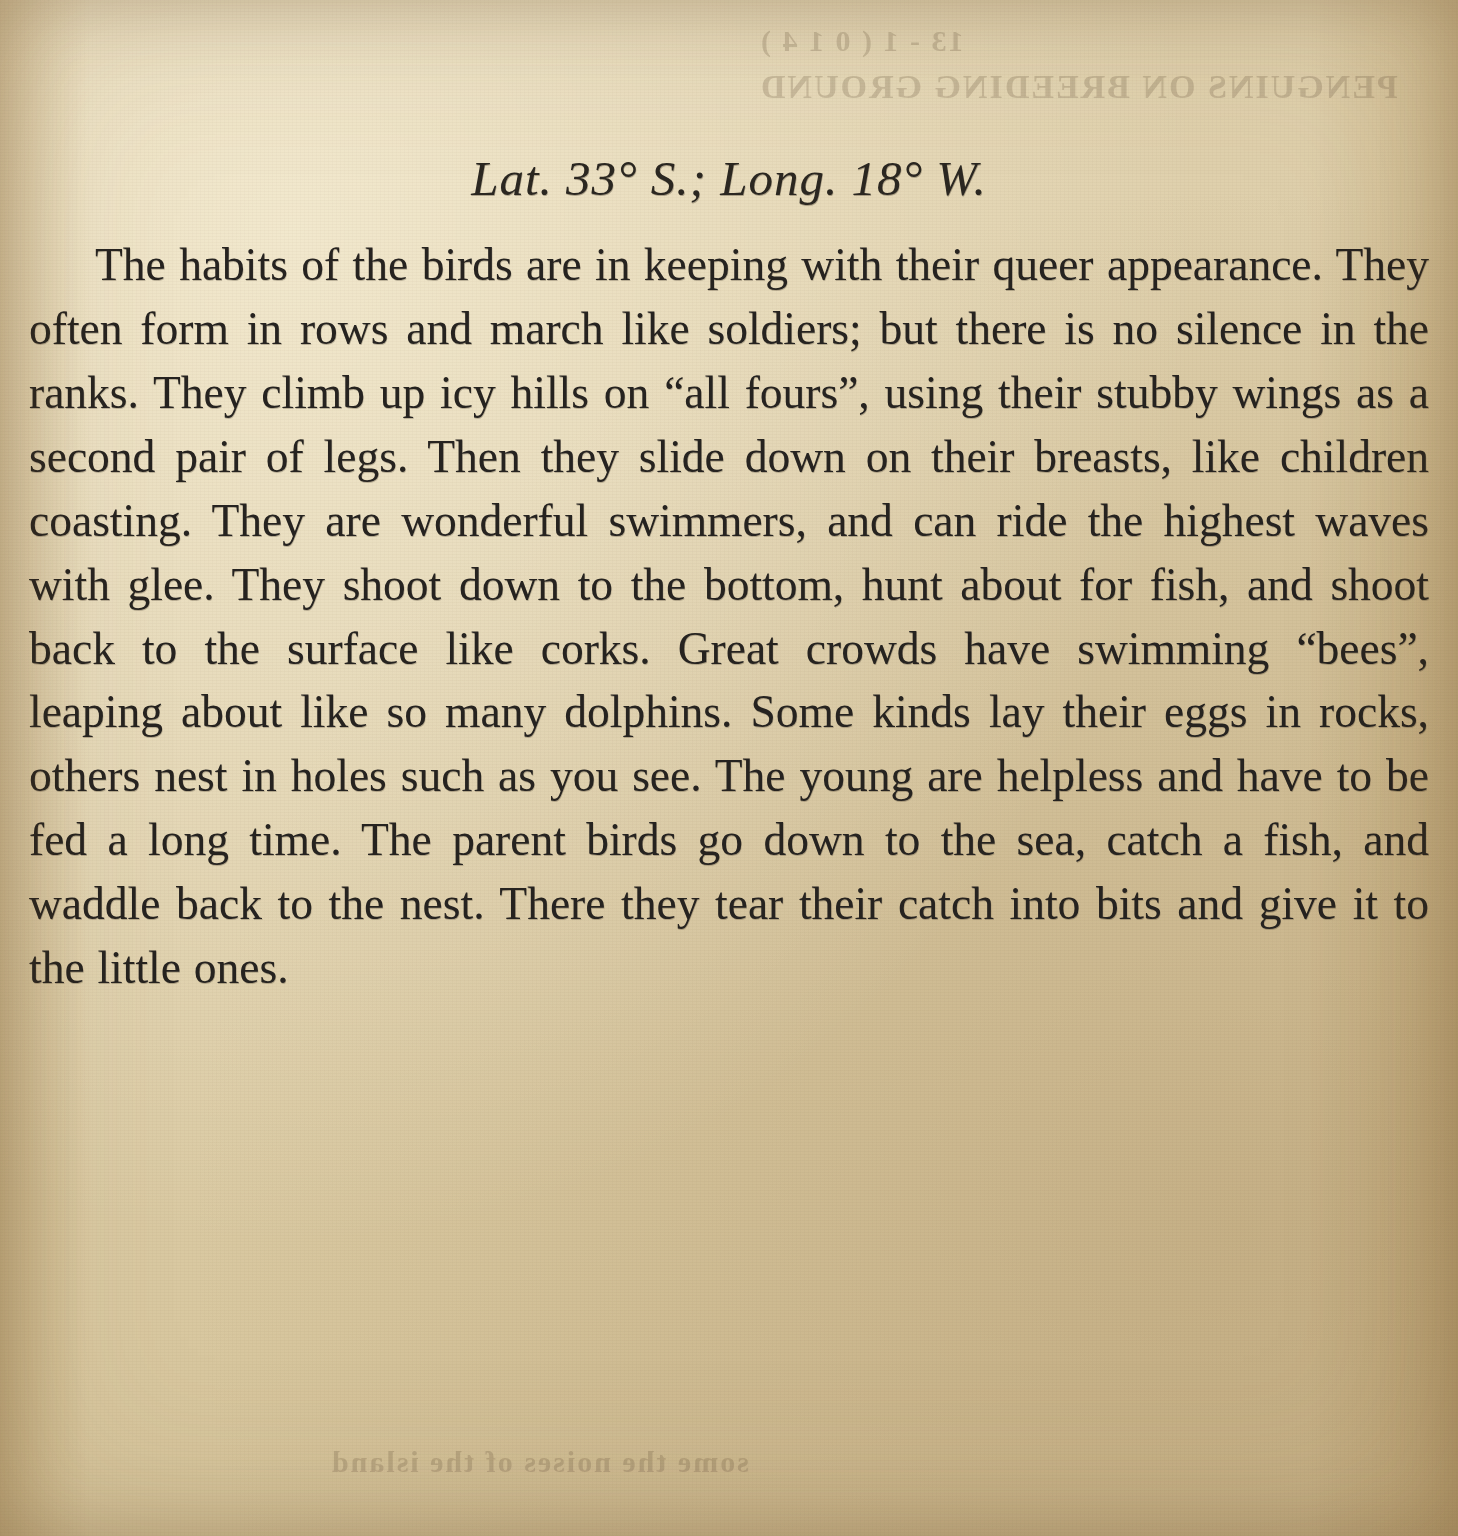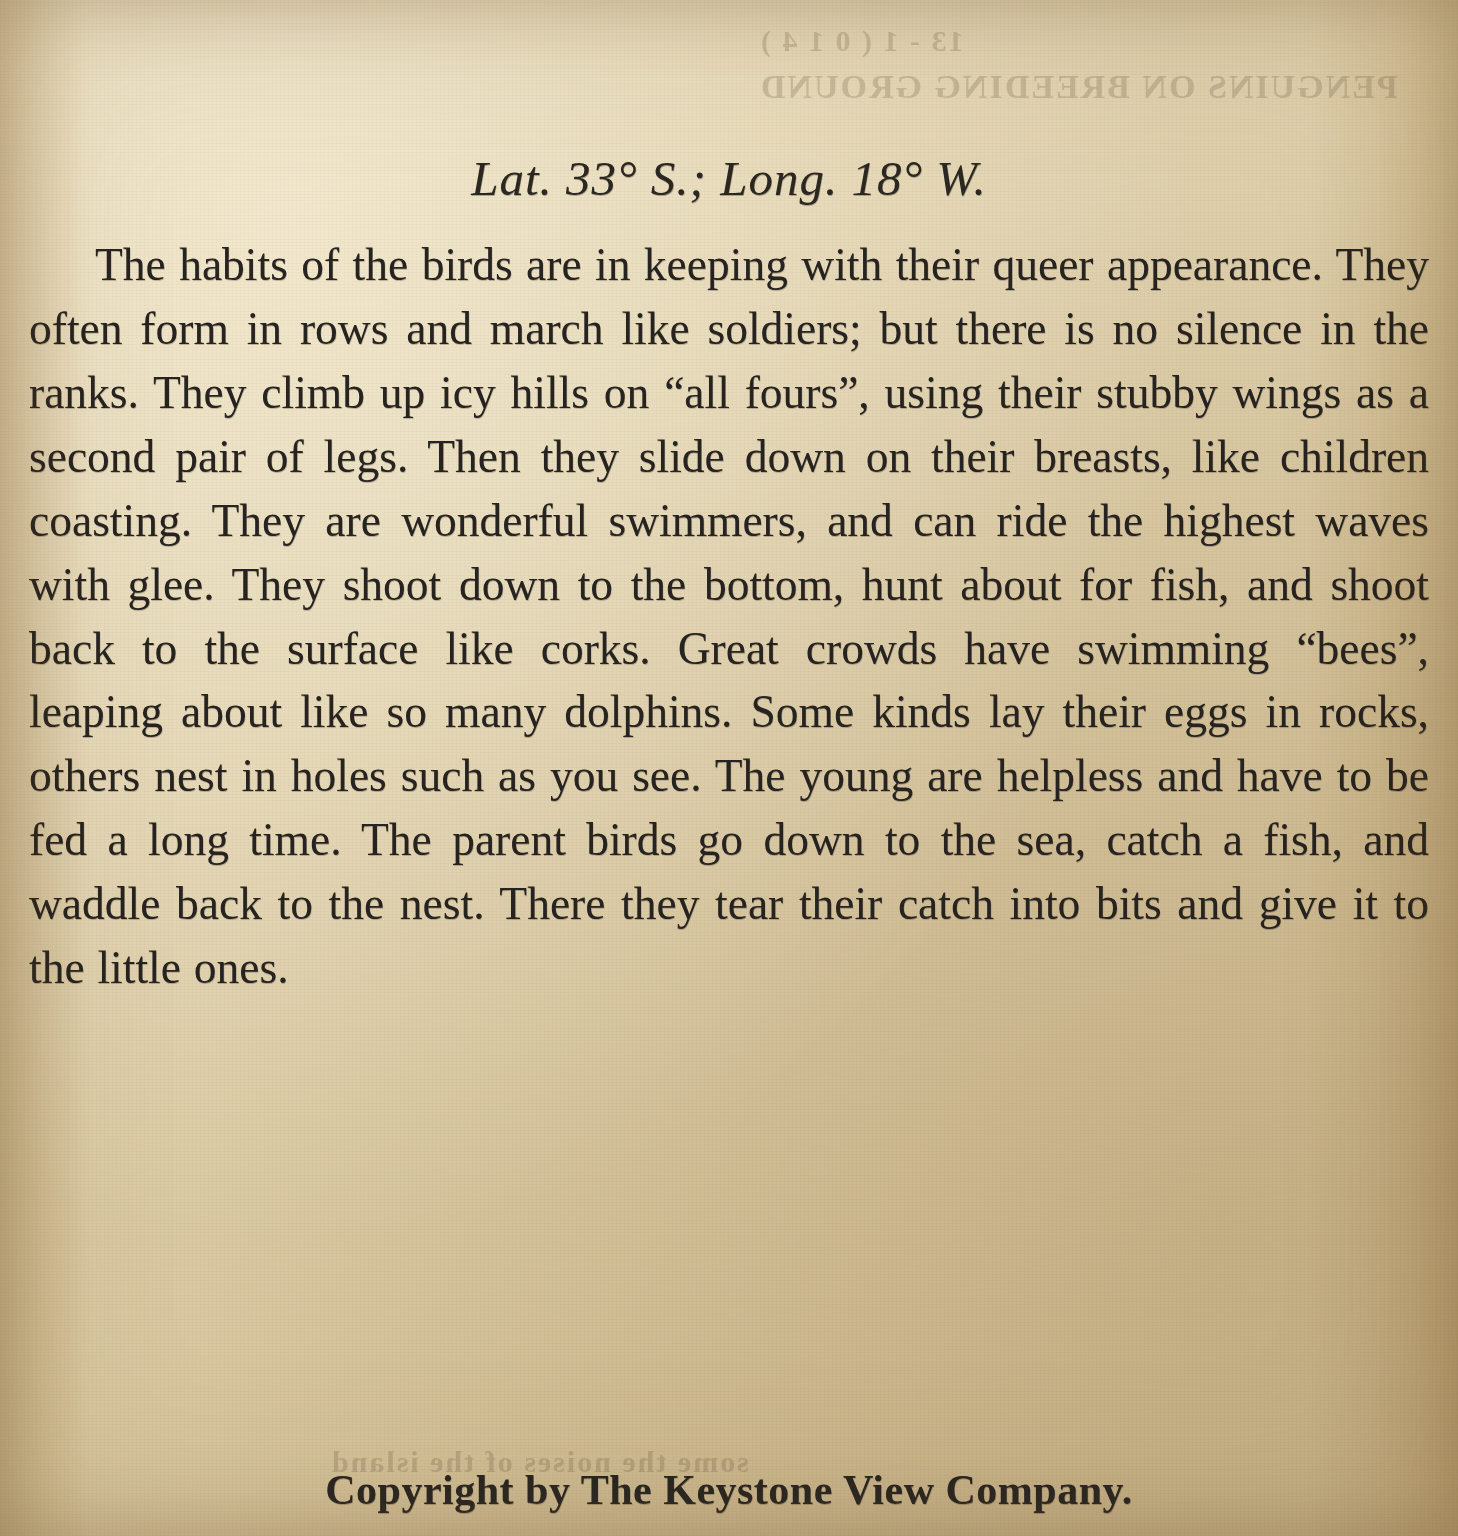--- a/index.html
+++ b/index.html
@@ -148,19 +148,18 @@
 
   <div class="bleed bleed-bottom">
     <span>some the noises of the island</span>
   </div>
 
   <div class="content">
     <div class="heading">Lat. 33° S.; Long. 18° W.</div>
     <div class="body-text">The habits of the birds are in keeping with their queer appearance.  They often form in rows and march like soldiers; but there is no silence in the ranks.  They climb up icy hills on “all fours”, using their stubby wings as a second pair of legs.  Then they slide down on their breasts, like children coasting.  They are wonderful swimmers, and can ride the highest waves with glee.  They shoot down to the bottom, hunt about for fish, and shoot back to the surface like corks.  Great crowds have swimming “bees”, leaping about like so many dolphins.  Some kinds lay their eggs in rocks, others nest in holes such as you see.  The young are helpless and have to be fed a long time.  The parent birds go down to the sea, catch a fish, and waddle back to the nest.  There they tear their catch into bits and give it to the little ones.</div>
   </div>
 
-  <div class="copyright">Copyright by The Keystone View Company.</div>
 
   <div class="grain"></div>
   <div class="fade-left"></div>
   <div class="fade-right"></div>
   <div class="vignette"></div>
 </div>
 
 </body></html>

